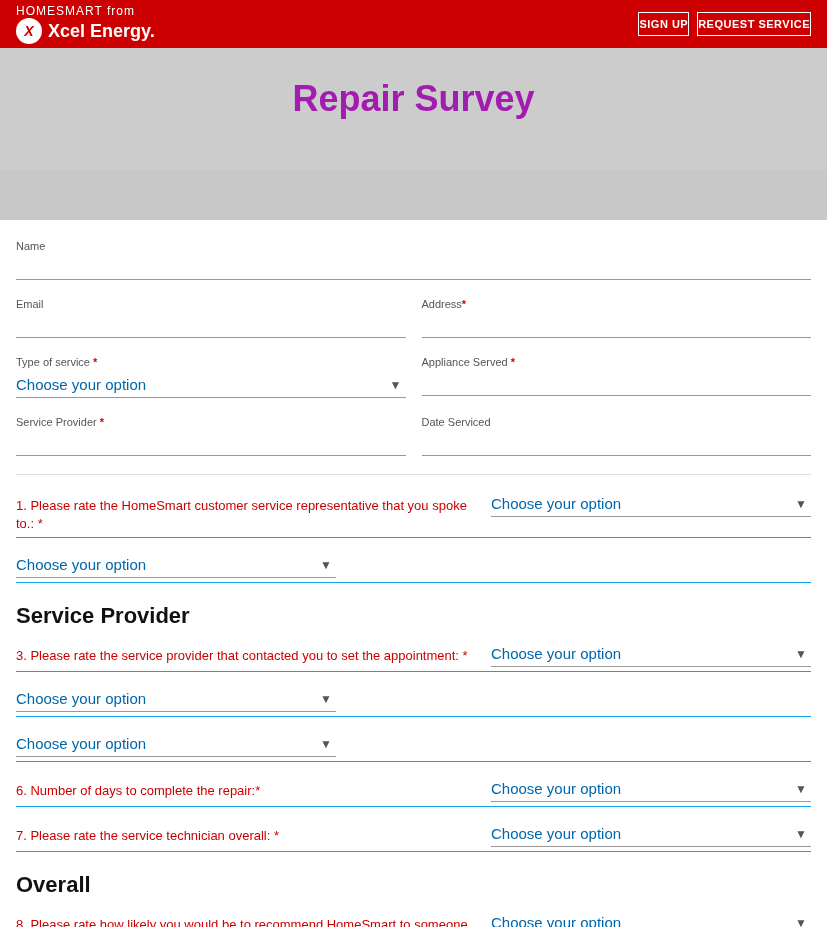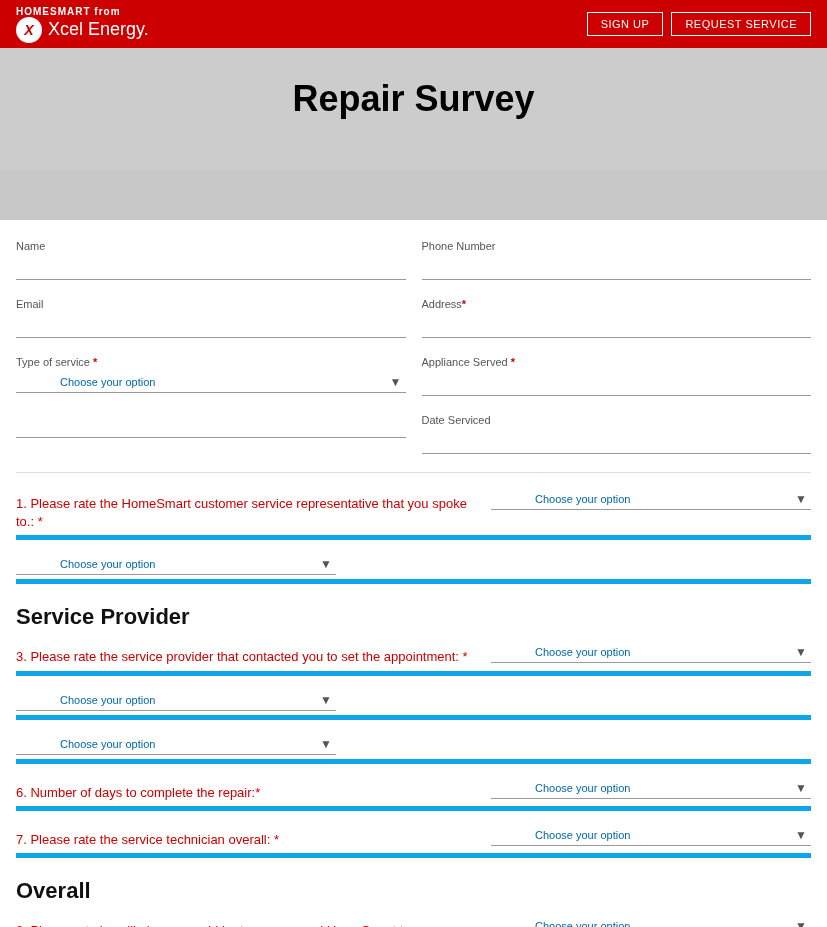--- a/index.html
+++ b/index.html
@@ -13,23 +13,23 @@
       align-items: center;
       justify-content: space-between;
       padding: 0 16px;
     }
     .logo-area {
       display: flex;
       flex-direction: column;
       color: #fff;
     }
     .logo-top {
-      font-size: 10px;
+      font-size: 12px;
       letter-spacing: 1px;
-      font-weight: bold;
+      font-weight: normal;
     }
     .logo-brand {
       display: flex;
       align-items: center;
       gap: 6px;
     }
     .logo-icon {
       width: 26px;
       height: 26px;
       background: #fff;
@@ -37,49 +37,49 @@
       display: flex;
       align-items: center;
       justify-content: center;
       color: #cc0000;
       font-weight: bold;
       font-size: 14px;
       font-style: italic;
     }
     .logo-text {
       font-size: 18px;
-      font-weight: normal;
+      font-weight: bold;
       color: #fff;
     }
     .header-buttons {
       display: flex;
       gap: 8px;
     }
     .header-btn {
       border: 1.5px solid #fff;
       background: transparent;
       color: #fff;
-      padding: 5px 13px;
+      padding: 5px 0;
       font-size: 11px;
-      font-weight: normal;
+      font-weight: bold;
       cursor: pointer;
       letter-spacing: 0.5px;
       text-transform: uppercase;
     }
 
     
     .hero {
       background: #ccc;
       text-align: center;
       padding: 30px 20px 50px;
     }
     .hero h1 {
       font-size: 36px;
       font-weight: bold;
-      color: #000000;
+      color: #a21caf;
       background: transparent;
     }
     .hero-gray-bar {
       height: 50px;
       background: #c8c8c8;
     }
 
     
     .form-container {
       max-width: 827px;
@@ -123,26 +123,25 @@
     .field-select-wrapper {
       position: relative;
       border-bottom: 1.5px solid #999;
     }
     .field-select {
       appearance: none;
       -webkit-appearance: none;
       border: none;
       outline: none;
       width: 100%;
-      font-size: 11px;
+      font-size: 15px;
       padding: 4px 20px 4px 0;
       color: #0066aa;
       background: transparent;
       cursor: pointer;
-      margin-left: 44px;
     }
     .select-arrow {
       position: absolute;
       right: 4px;
       top: 50%;
       transform: translateY(-50%);
       color: #555;
       pointer-events: none;
       font-size: 12px;
     }
@@ -155,21 +154,21 @@
       margin: 20px 0 12px;
     }
 
     
     .question-row {
       display: flex;
       align-items: flex-start;
       gap: 16px;
       margin-bottom: 14px;
       padding-bottom: 4px;
-      border-bottom: 5px solid #0ea5e9;
+      border-bottom: 1px solid #0ea5e9;
     }
     .question-text {
       flex: 1;
       font-size: 13px;
       color: #333;
       line-height: 1.4;
       padding-top: 6px;
     }
     .question-text .q-red {
       color: #cc0000;
@@ -214,24 +213,20 @@
 </div>
 <div class="hero-gray-bar"></div>
 
 <div class="form-container">
 
   <div class="form-row">
     <div class="form-col">
       <label class="field-label">Name</label>
       <input class="field-input" type="text" style="">
     </div>
-    <div class="form-col">
-      <label class="field-label">Phone Number</label>
-      <input class="field-input" type="text" style="">
-    </div>
   </div>
 
   <div class="form-row">
     <div class="form-col">
       <label class="field-label">Email</label>
       <input class="field-input" type="text" style="">
     </div>
     <div class="form-col">
       <label class="field-label">
         <span>Address</span><span class="required">*</span>
@@ -255,20 +250,23 @@
     <div class="form-col">
       <label class="field-label">
         <span>Appliance Served</span><span class="required"> *</span>
       </label>
       <input class="field-input" type="text" style="">
     </div>
   </div>
 
   <div class="form-row">
     <div class="form-col">
+      <label class="field-label">
+        <span>Service Provider</span><span class="required"> *</span>
+      </label>
       <input class="field-input" type="text" style="">
     </div>
     <div class="form-col">
       <label class="field-label">Date Serviced</label>
       <input class="field-input" type="text" style="">
     </div>
   </div>
 
   <hr class="divider">
 

